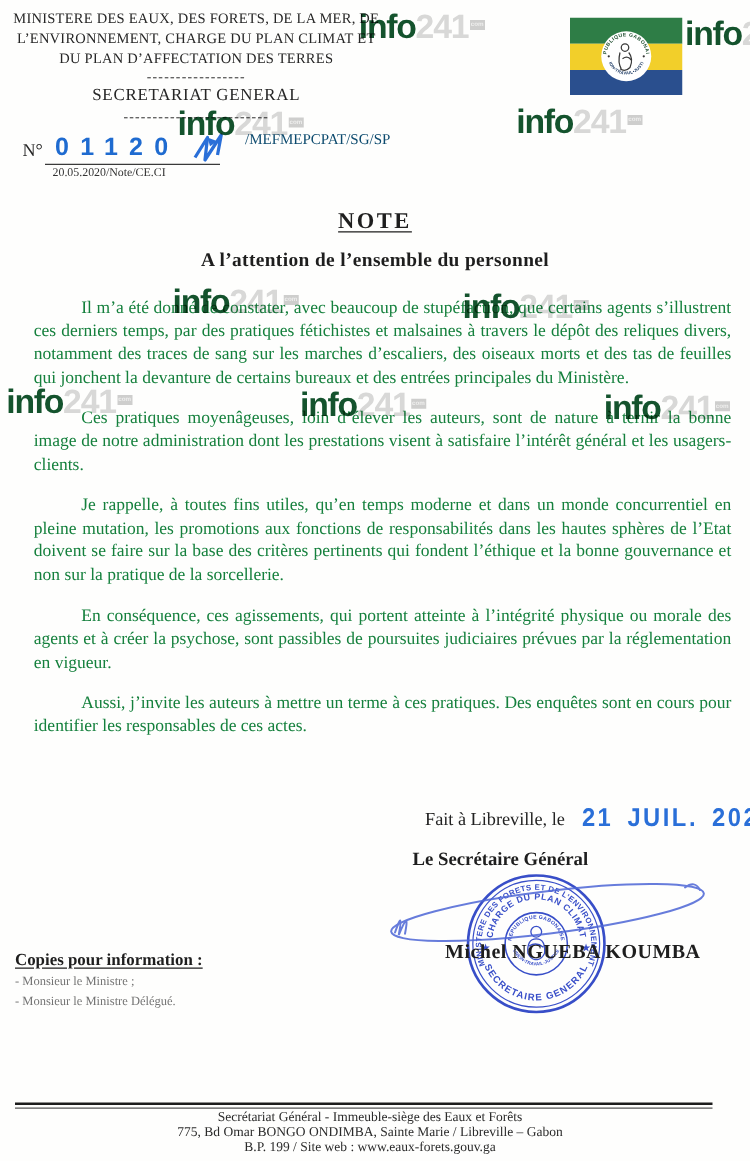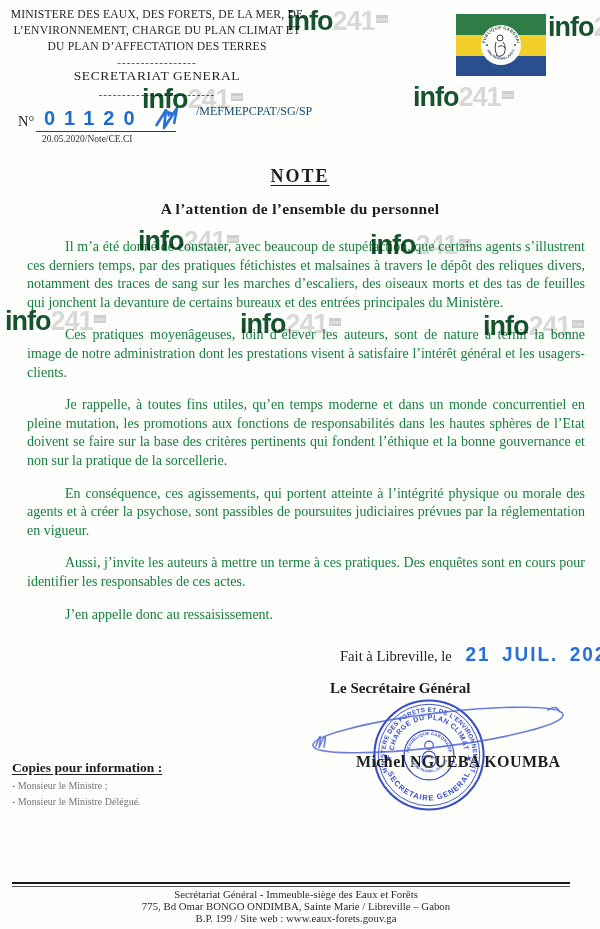--- a/index.html
+++ b/index.html
@@ -131,21 +131,20 @@
 
   <div class="title"><span>NOTE</span></div>
   <div class="subtitle">A l’attention de l’ensemble du personnel</div>
 
   <div class="body-text">
     <p>Il m’a été donné de constater, avec beaucoup de stupéfaction, que certains agents s’illustrent ces derniers temps, par des pratiques fétichistes et malsaines à travers le dépôt des reliques divers, notamment des traces de sang sur les marches d’escaliers, des oiseaux morts et des tas de feuilles qui jonchent la devanture de certains bureaux et des entrées principales du Ministère.</p>
     <p>Ces pratiques moyenâgeuses, loin d’élever les auteurs, sont de nature à ternir la bonne image de notre administration dont les prestations visent à satisfaire l’intérêt général et les usagers-clients.</p>
     <p>Je rappelle, à toutes fins utiles, qu’en temps moderne et dans un monde concurrentiel en pleine mutation, les promotions aux fonctions de responsabilités dans les hautes sphères de l’Etat doivent se faire sur la base des critères pertinents qui fondent l’éthique et la bonne gouvernance et non sur la pratique de la sorcellerie.</p>
     <p>En conséquence, ces agissements, qui portent atteinte à l’intégrité physique ou morale des agents et à créer la psychose, sont passibles de poursuites judiciaires prévues par la réglementation en vigueur.</p>
     <p>Aussi, j’invite les auteurs à mettre un terme à ces pratiques. Des enquêtes sont en cours pour identifier les responsables de ces actes.</p>
-    <p>J’en appelle donc au ressaisissement.</p>
   </div>
 
   <div class="dateline">
     <span>Fait à Libreville, le</span>
     <span class="date-stamp">21 JUIL. 2020</span>
   </div>
   <div class="sig-title">Le Secrétaire Général</div>
 
   <svg class="stamp" viewBox="0 0 140 140">
     <g stroke="#2840c4" fill="none">

